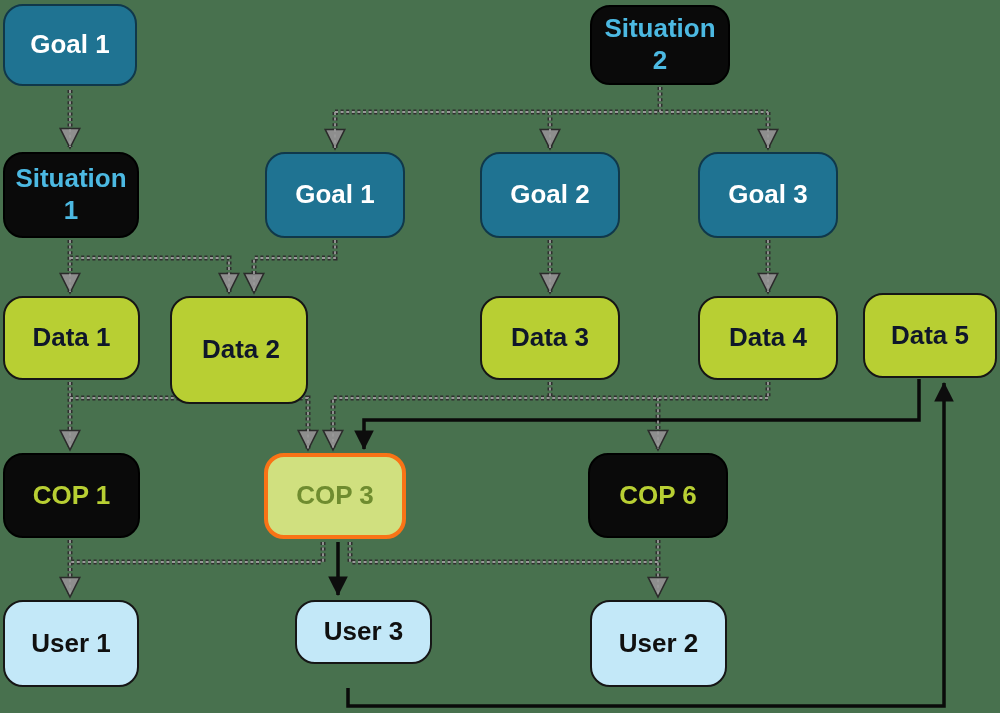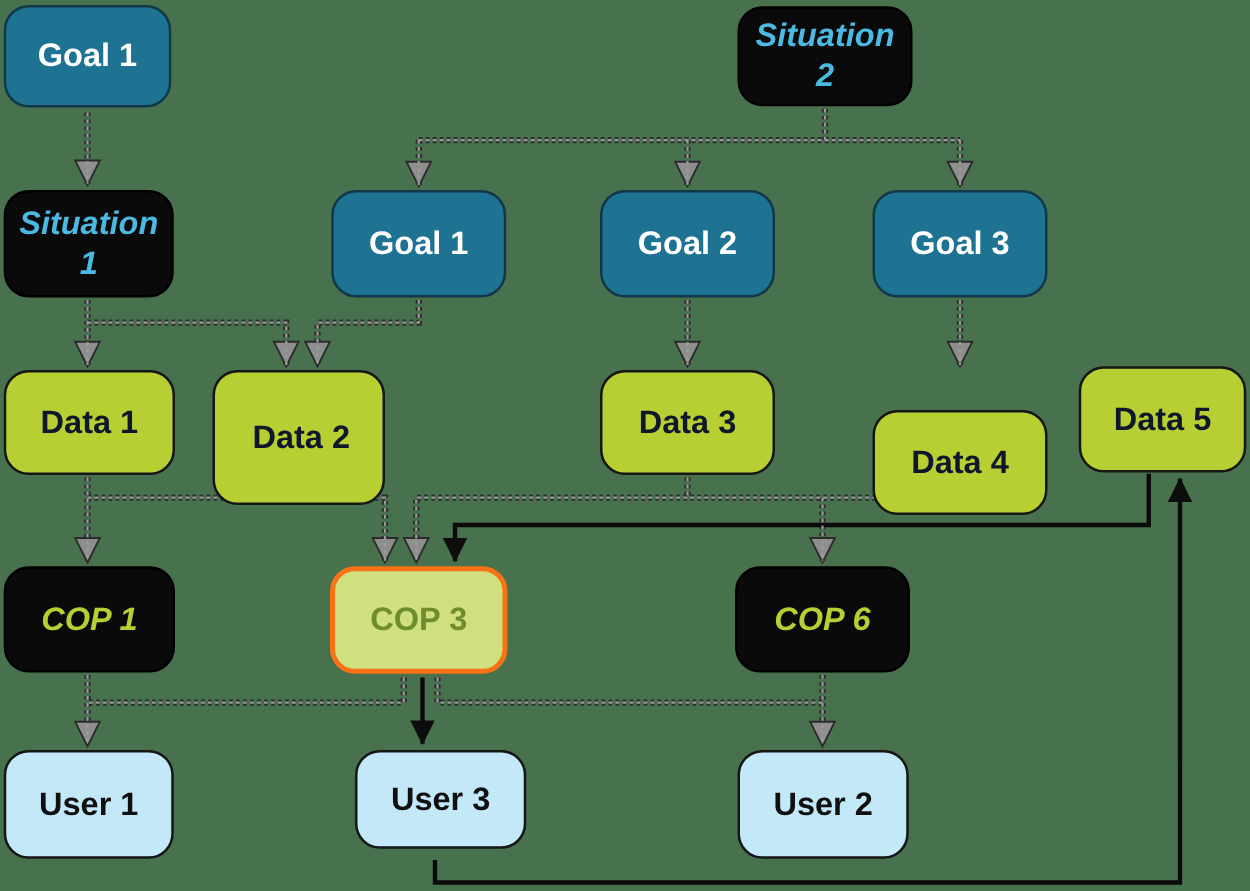--- a/index.html
+++ b/index.html
@@ -16,21 +16,21 @@
   .dot-inner path{fill:none;stroke:var(--dotlight,#9a9a9a);stroke-width:1.8;stroke-dasharray:3 2.6;}
   .solid path{fill:none;stroke:var(--black,#0d0d0d);stroke-width:3.5;}
   .node{
     position:absolute;box-sizing:border-box;
     display:flex;align-items:center;justify-content:center;text-align:center;
     border-radius:20px;border:2px solid #161616;
     font-weight:700;font-size:26px;line-height:1.22;
     padding:4px 8px;
   }
   .teal{background:var(--teal,#1f7392);color:#ffffff;border-color:#10384a;}
-  .blackbox{background:var(--black,#0a0a0a);border-color:#000;font-style:italic;}
+  .blackbox{background:var(--black,#0a0a0a);border-color:#000;}
   .situation{color:var(--sky,#4cb9e2);}
   .copdark{color:var(--lime,#b8cf33);}
   .data{background:var(--lime,#b8cf33);color:#0f172a;}
   .cop3{background:var(--pale,#d0e07f);color:var(--olive,#6f8c2f);border:4px solid #f97316;}
   .user{background:var(--blue,#c3e8f8);color:#101010;}
 </style>
 </head>
 <body>
 
 <div id="canvas">
@@ -124,24 +124,24 @@
   <div class="node blackbox situation" style="left:590px;top:5px;width:140px;height:80px;">Situation 2</div>
 
   <div class="node blackbox situation" style="left:3px;top:152px;width:136px;height:86px;">Situation 1</div>
   <div class="node teal" style="left:265px;top:152px;width:140px;height:86px;">Goal 1</div>
   <div class="node teal" style="left:480px;top:152px;width:140px;height:86px;">Goal 2</div>
   <div class="node teal" style="left:698px;top:152px;width:140px;height:86px;">Goal 3</div>
 
   <div class="node data" style="left:3px;top:296px;width:137px;height:84px;">Data 1</div>
   <div class="node data" style="left:170px;top:296px;width:138px;height:108px;padding-left:12px;">Data 2</div>
   <div class="node data" style="left:480px;top:296px;width:140px;height:84px;">Data 3</div>
-  <div class="node data" style="left:698px;top:296px;width:140px;height:84px;margin-top:32px;">Data 4</div>
+  <div class="node data" style="left:698px;top:296px;width:140px;height:84px;">Data 4</div>
   <div class="node data" style="left:863px;top:293px;width:134px;height:85px;">Data 5</div>
 
   <div class="node blackbox copdark" style="left:3px;top:453px;width:137px;height:85px;">COP 1</div>
   <div class="node cop3" style="left:264px;top:453px;width:142px;height:86px;">COP 3</div>
   <div class="node blackbox copdark" style="left:588px;top:453px;width:140px;height:85px;">COP 6</div>
 
   <div class="node user" style="left:3px;top:600px;width:136px;height:87px;">User 1</div>
-  <div class="node user" style="left:284px;top:600px;width:137px;height:79px;">User 3</div>
+  <div class="node user" style="left:295px;top:600px;width:137px;height:64px;">User 3</div>
   <div class="node user" style="left:590px;top:600px;width:137px;height:87px;">User 2</div>
 
 </div>
 
 </body></html>

